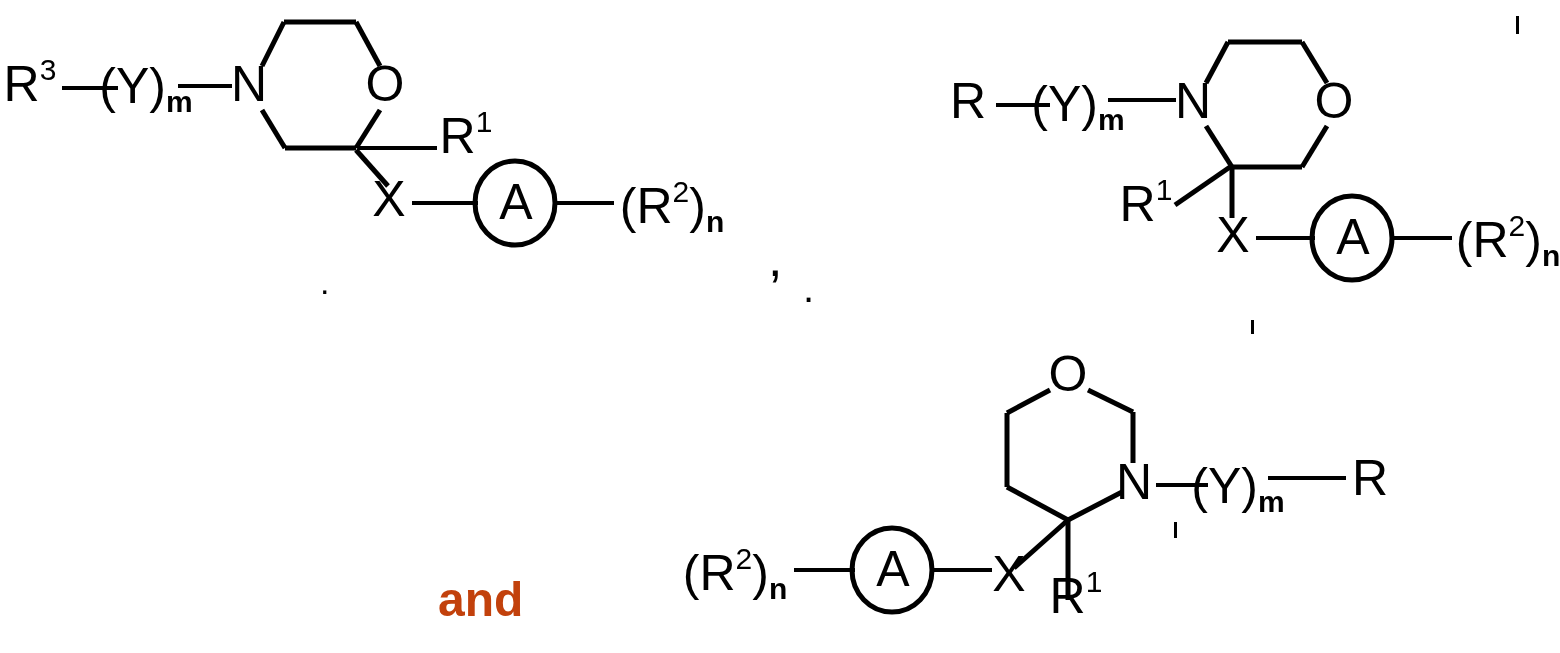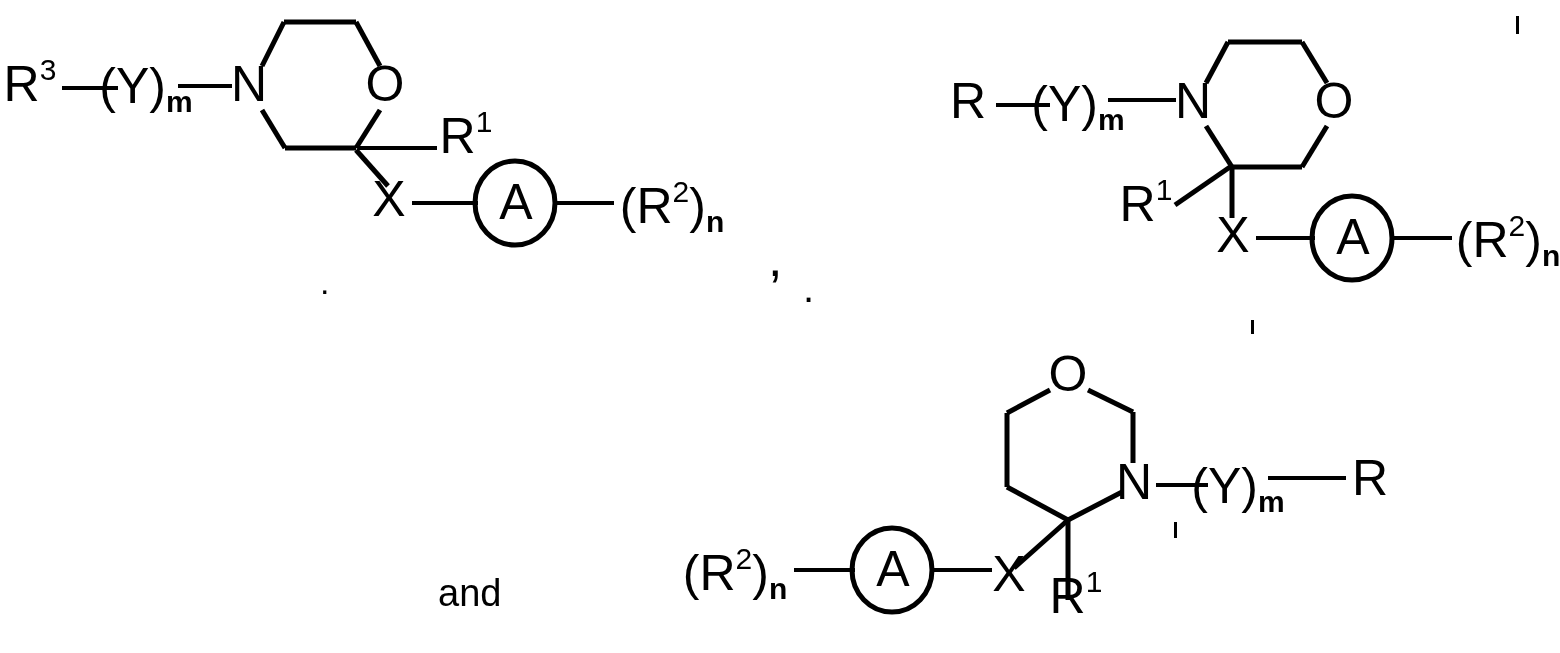--- a/index.html
+++ b/index.html
@@ -60,23 +60,24 @@
   .sub {
     font-size: 30px;
     font-weight: bold;
   }
   .supr {
     font-size: 30px;
   }
   .conj {
     position: absolute;
     font-family: "Liberation Sans", sans-serif;
-    font-size: 38px;
-    color: #000000;
+    font-size: 48px;
+    color: #c2410c;
     white-space: nowrap;
+    font-weight: bold;
   }
   .punct {
     position: absolute;
     font-family: "Liberation Sans", sans-serif;
     color: #000000;
     line-height: 1;
   }
   .tick {
     position: absolute;
     background: #000000;

